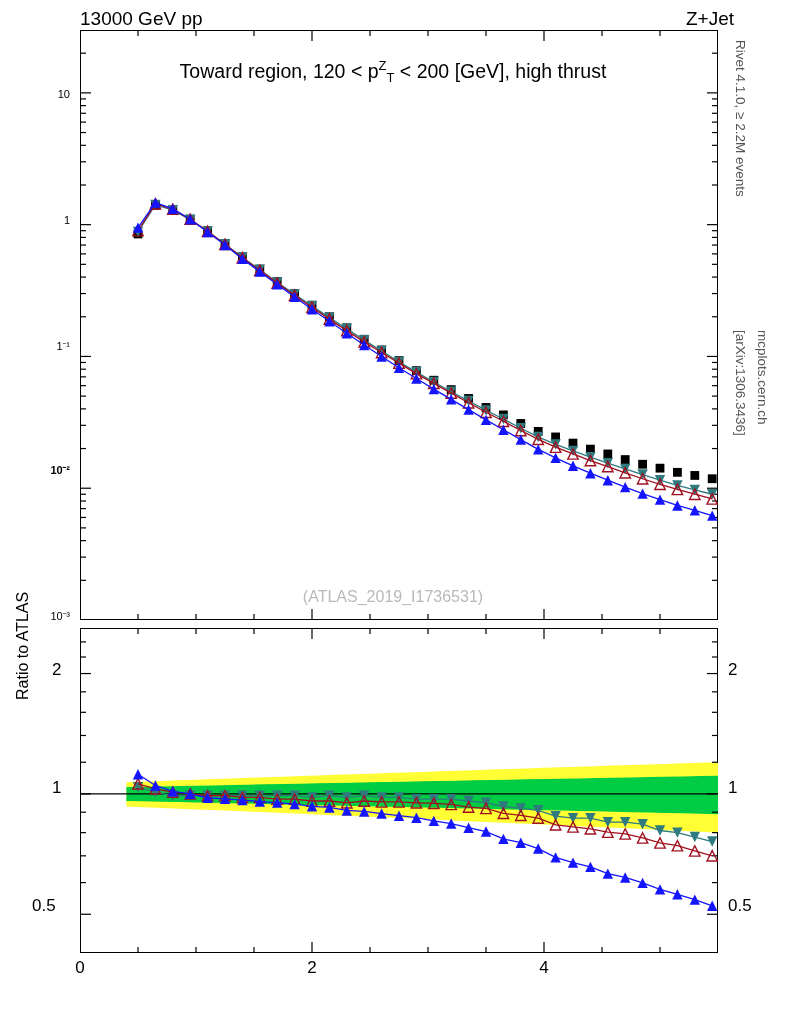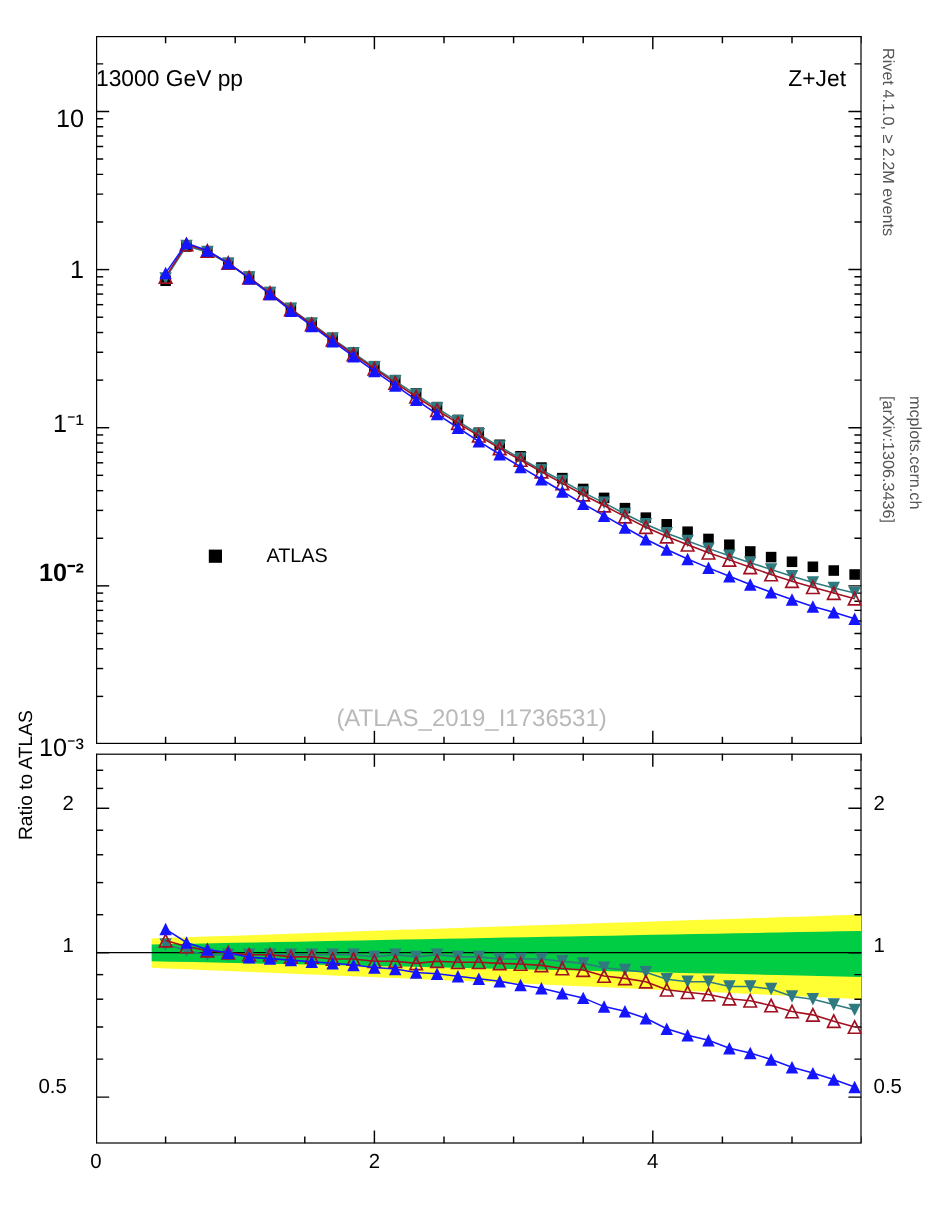--- a/index.html
+++ b/index.html
@@ -2,64 +2,67 @@
 <html><head>
 <meta charset="utf-8">
 <style>
   html,body{margin:0;padding:0;background:#ffffff;}
   body{width:786px;height:1024px;font-family:"Liberation Sans", sans-serif;color:#000;}
   #root{position:relative;width:786px;height:1024px;overflow:hidden;}
 
   .abs{position:absolute;}
 
   
-  .hdr{font-size:19px;top:8px;margin-top:48px;}
+  .hdr{font-size:19px;top:8px;}
   #hdr-left{left:80px;}
-  #hdr-right{right:81px;}
+  #hdr-right{right:52px;}
 
   
   #main-frame{left:80px;top:30px;width:638px;height:590px;border:1.5px solid #000;box-sizing:border-box;}
   #ratio-frame{left:80px;top:628px;width:638px;height:325px;border:1.5px solid #000;box-sizing:border-box;}
 
   .plot-title{top:58px;left:0;width:786px;text-align:center;font-size:19.5px;}
   .plot-title .sub{font-size:13px;vertical-align:sub;}
   .plot-title .sup{font-size:13px;vertical-align:super;}
 
   
   .rot{transform-origin:0 0;white-space:nowrap;font-size:13.5px;color:#555;}
   #cap-rivet{left:748px;top:40px;transform:rotate(90deg);}
   #cap-arxiv{left:748px;top:330px;transform:rotate(90deg);}
   #cap-mcplots{left:770px;top:330px;transform:rotate(90deg);}
 
   
-  .ylab{font-size:21px;text-align:right;width:62px;left:8px;}
+  .ylab{font-size:11px;text-align:right;width:62px;left:8px;}
   .xlab{font-size:17px;text-align:center;width:40px;}
   .rlab{font-size:17px;}
 
   #ratio-ylabel{left:14px;top:700px;transform:rotate(-90deg);transform-origin:0 0;font-size:16px;white-space:nowrap;}
 
   
   #legend{left:170px;top:448px;font-size:16.5px;}
   .leg-row{height:30px;display:flex;align-items:center;}
   .leg-mark{width:46px;text-align:center;}
   .leg-txt{padding-left:6px;}
 
-  #watermark{left:0;top:588px;width:786px;text-align:center;font-size:20px;color:#b9b9b9;}
+  #watermark{left:0;top:588px;width:786px;text-align:center;font-size:16px;color:#b9b9b9;}
 
   svg{display:block;}
   .tk{stroke:#000;stroke-width:1.2;}
 </style>
 </head>
 <body>
 
 <div id="root">
 
   <div class="abs hdr" id="hdr-left">13000 GeV pp</div>
   <div class="abs hdr" id="hdr-right">Z+Jet</div>
 
+  <div class="abs plot-title">
+    <span>Toward region, 120 &lt; p</span><span class="sup">Z</span><span class="sub">T</span><span> &lt; 200 [GeV], high thrust</span>
+  </div>
 
   <div class="abs" id="main-frame"></div>
   <div class="abs" id="ratio-frame"></div>
 
   <div class="abs rot" id="cap-rivet">Rivet 4.1.0, ≥ 2.2M events</div>
   <div class="abs rot" id="cap-arxiv">[arXiv:1306.3436]</div>
   <div class="abs rot" id="cap-mcplots">mcplots.cern.ch</div>
 
   <div class="abs ylab" style="top:88px;">10</div>
   <div class="abs ylab" style="top:214px;">1</div>
@@ -77,28 +80,20 @@
 
   <div class="abs" id="ratio-ylabel">Ratio to ATLAS</div>
 
   <div class="abs xlab" style="left:60px;top:958px;">0</div>
   <div class="abs xlab" style="left:292px;top:958px;">2</div>
   <div class="abs xlab" style="left:524px;top:958px;">4</div>
 
   <div class="abs" id="watermark">(ATLAS_2019_I1736531)</div>
 
   <div class="abs" id="legend">
-    <div class="leg-row">
-      <span class="leg-mark">
-        <svg width="18" height="18" viewBox="0 0 18 18">
-            <rect x="4" y="4" width="11" height="11" fill="#000"></rect>
-          </svg>
-      </span>
-      <span class="leg-txt">ATLAS</span>
-    </div>
   </div>
 
   <svg class="abs" id="main-svg" style="left:80px;top:30px;" width="638" height="590">
       <line x1="0" y1="590" x2="11" y2="590" class="tk"></line>
       <line x1="638" y1="590" x2="627" y2="590" class="tk"></line>
       <line x1="0" y1="550.3299336030893" x2="6" y2="550.3299336030893" class="tk"></line>
       <line x1="638" y1="550.3299336030893" x2="632" y2="550.3299336030893" class="tk"></line>
       <line x1="0" y1="527.1244323597782" x2="6" y2="527.1244323597782" class="tk"></line>
       <line x1="638" y1="527.1244323597782" x2="632" y2="527.1244323597782" class="tk"></line>
       <line x1="0" y1="510.6598672061787" x2="6" y2="510.6598672061787" class="tk"></line>

